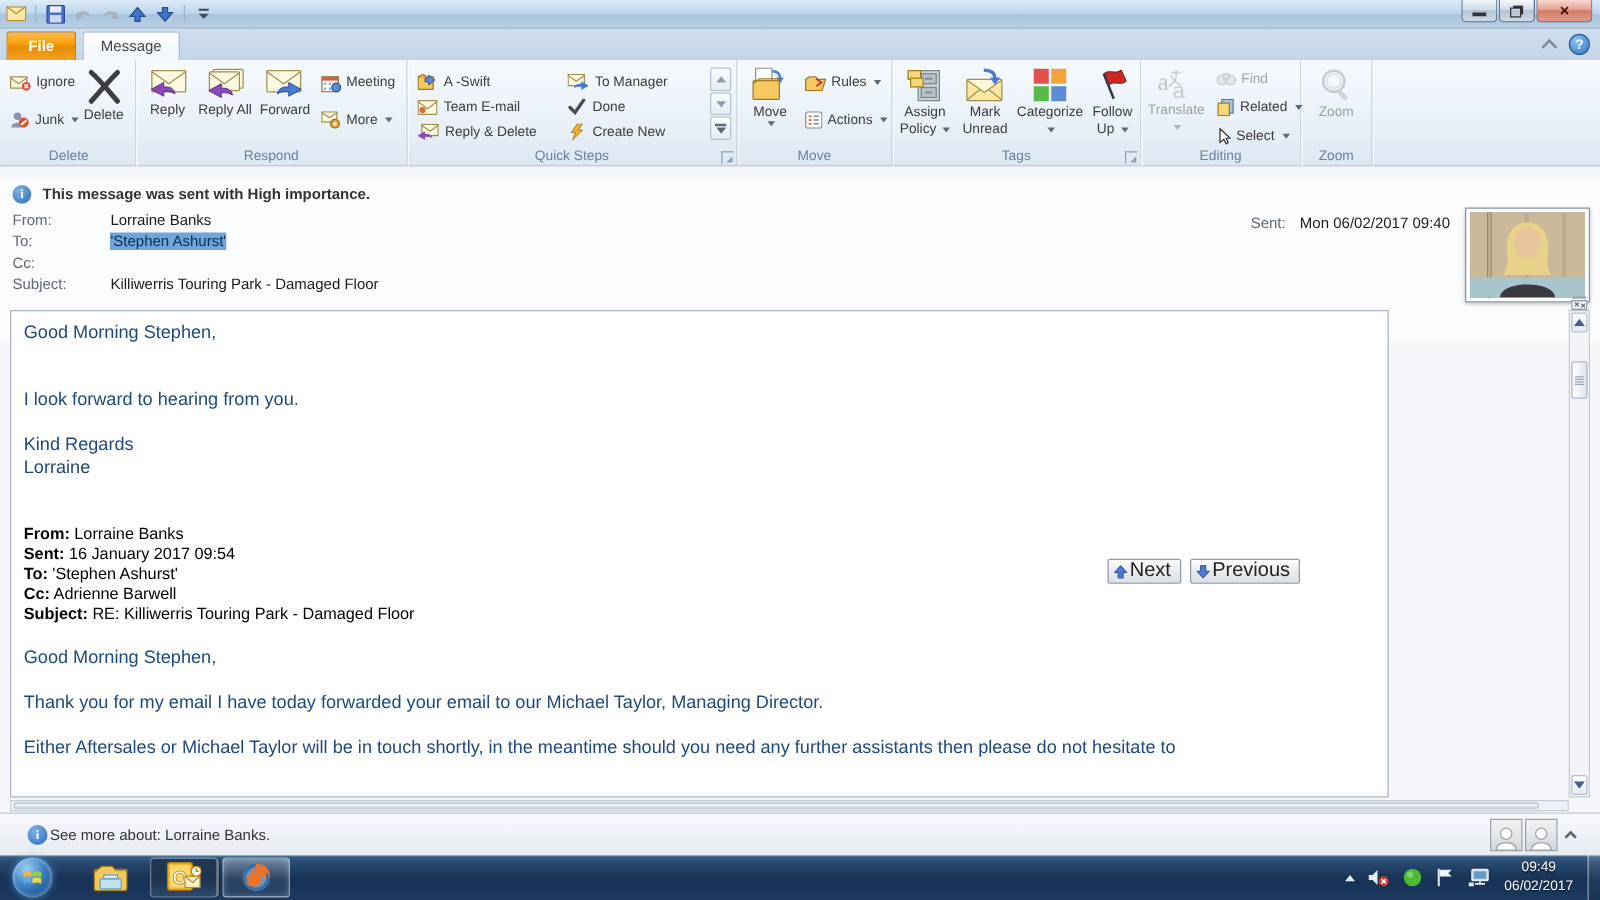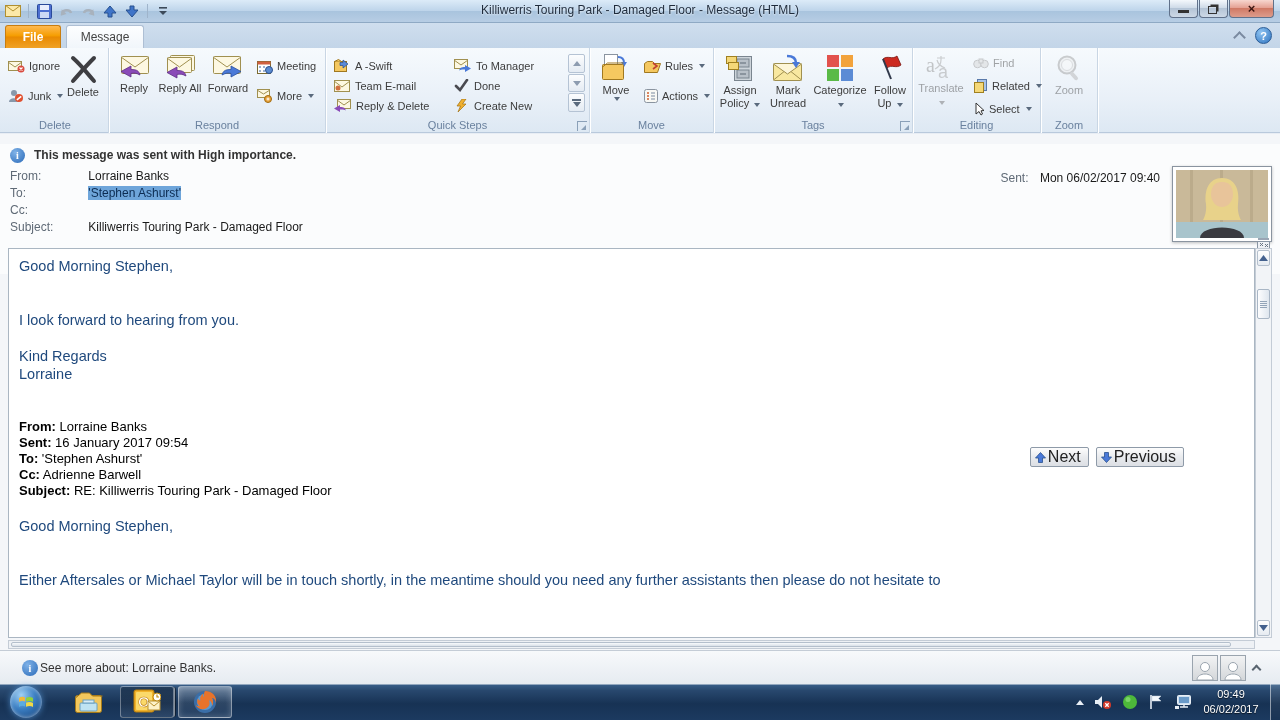--- a/index.html
+++ b/index.html
@@ -79,21 +79,21 @@
   .hrow { position:absolute; left:10px; }
   .hlabel { color:#5f6a76; display:inline-block; width:75px; }
   .hvalue { color:#1a1a1a; }
   .sel { background:#6ea5da; color:#0c2c52; }
   .sent-row { position:absolute; right:120px; top:5px; }
   .sent-label { color:#5f6a76; margin-right:8px; }
   .photo-frame { position:absolute; right:8px; top:0px; width:100px; height:76px; background:#fff;
     border:1px solid #8a94a0; box-shadow:0 1px 3px rgba(0,0,0,.25); padding:3px; }
 
   
-  .bodyarea { position:absolute; left:8px; top:114px; width:1247px; height:390px; background:#fff;
+  .bodyarea { position:absolute; left:8px; top:114px; width:1103px; height:390px; background:#fff;
     border:1px solid #aab6c2; overflow:hidden; }
   .msg { position:absolute; left:10px; top:8px; width:1180px; color:#1f497d; font-size:14.5px; }
   .msg p { white-space:pre-wrap; margin:0; line-height:18px; }
   .gap { height:18px; }
   .qhead { color:#000; font-size:13px; line-height:16px; }
   .qhead b { font-weight:bold; }
   .navbtns { position:absolute; right:70px; top:198px; display:flex; gap:7px; }
   .navbtn { height:20px; padding:0 7px 0 4px; border:1px solid #8e9aa8; border-radius:2px;
     background:linear-gradient(#fdfdfd,#e9ebee 50%,#dcdfe4); font-size:16px; color:#222;
     display:flex; align-items:center; gap:2px; }
@@ -187,21 +187,20 @@
           </svg>
       </span>
       <span class="qat-sep"></span>
       <span class="qat-btn">
         <svg width="10" height="10">
             <rect x="1" y="1" width="8" height="1.6" fill="#3c4a5a"></rect>
             <path d="M1,5 L9,5 L5,9 Z" fill="#3c4a5a"></path>
           </svg>
       </span>
     </div>
-    <div class="title-text">Killiwerris Touring Park - Damaged Floor - Message (HTML)</div>
     <div class="win-controls">
       <div class="wc-btn">
           <span class="wc-glyph-min"></span>
         </div>
       <div class="wc-btn">
           <span class="wc-glyph-restore"></span>
         </div>
       <div class="wc-btn wc-close">
           <span class="wc-glyph-close">×</span>
         </div>
@@ -541,20 +540,21 @@
         <div class="qhead">
           <div><b>From:</b><span> Lorraine Banks</span></div>
           <div><b>Sent:</b><span> 16 January 2017 09:54</span></div>
           <div><b>To:</b><span> 'Stephen Ashurst'</span></div>
           <div><b>Cc:</b><span> Adrienne Barwell</span></div>
           <div><b>Subject:</b><span> RE: Killiwerris Touring Park - Damaged Floor</span></div>
         </div>
         <div class="gap"></div>
         <p>Good Morning Stephen,</p>
         <div class="gap"></div>
+        <p>Thank you for my email I have today forwarded your email to our Michael Taylor, Managing Director.</p>
         <div class="gap"></div>
         <p>Either Aftersales or Michael Taylor will be in touch shortly, in the meantime should you need any further assistants then please do not hesitate to</p>
       </div>
       <div class="navbtns">
         <div class="navbtn">
           <svg width="11" height="11">
               <path d="M5.5,0.5 L10.5,6 L7.5,6 L7.5,10.5 L3.5,10.5 L3.5,6 L0.5,6 Z" fill="#4a79d8" stroke="#28508e" stroke-width="0.8"></path>
             </svg>
           <span>Next</span>
         </div>

